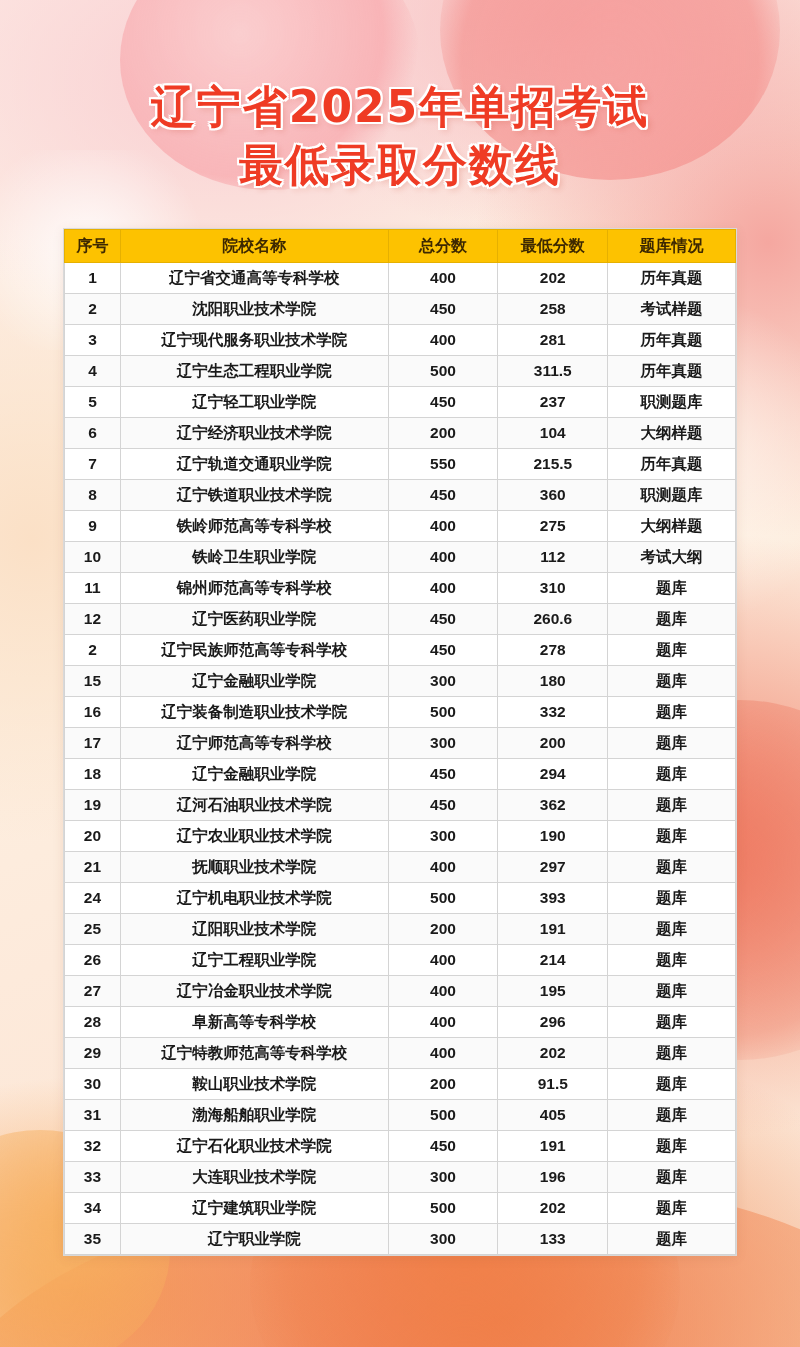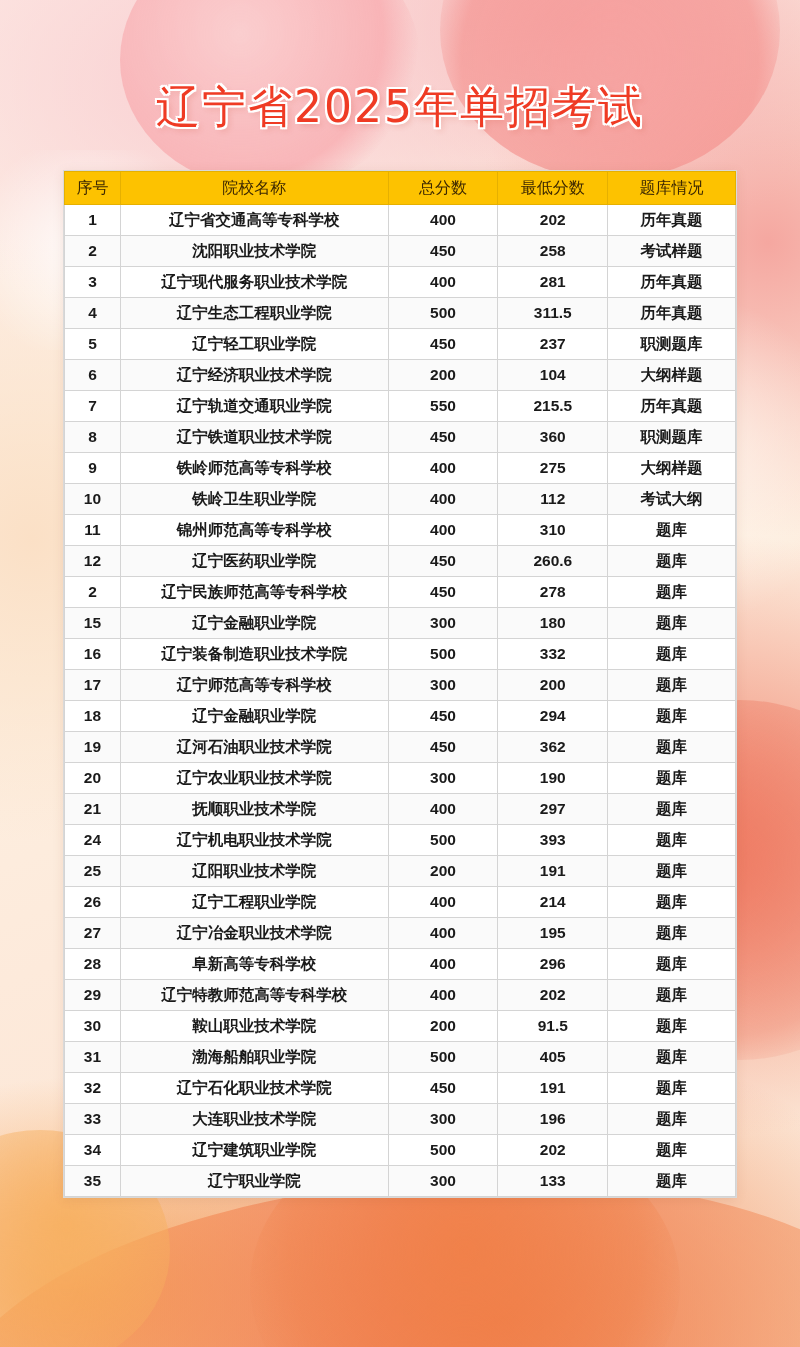--- a/index.html
+++ b/index.html
@@ -89,21 +89,21 @@
     position: relative;
     z-index: 2;
   }
 
   .title-block {
     text-align: center;
     padding: 78px 0 16px;
   }
   .title-line {
     font-family: "DejaVu Sans", "Liberation Sans", sans-serif;
-    font-weight: normal;
+    font-weight: bold;
     font-size: 44px;
     letter-spacing: 2px;
     color: #ef3b24;
     line-height: 1.32;
     text-shadow:
       2px 0 0 #fff, -2px 0 0 #fff, 0 2px 0 #fff, 0 -2px 0 #fff,
       2px 2px 0 #fff, -2px 2px 0 #fff, 2px -2px 0 #fff, -2px -2px 0 #fff,
       3px 3px 6px rgba(196,52,25,0.25);
   }
 
@@ -124,21 +124,21 @@
   table.scores td {
     border: 1px solid #d4d4d4;
     text-align: center;
     height: 30px;
     padding: 0 2px;
     white-space: nowrap;
   }
   table.scores thead th {
     background: #fdc200;
     color: #3d2800;
-    font-weight: normal;
+    font-weight: bold;
     font-size: 16px;
     height: 32px;
     border-color: #e6b000;
   }
   table.scores td {
     font-weight: bold;
   }
   .col-idx { width: 56px; }
   .col-name { width: 268px; }
   .col-total { width: 110px; }
@@ -160,20 +160,21 @@
   <div class="blob blob-c"></div>
   <div class="swoosh"></div>
   <div class="blob blob-d"></div>
   <div class="blob blob-e"></div>
 </div>
 
 <div class="page">
 
   <div class="title-block">
     <div class="title-line">辽宁省2025年单招考试</div>
+    <div class="title-line">最低录取分数线</div>
   </div>
 
   <div class="table-wrap">
     <table class="scores">
       <colgroup>
         <col class="col-idx">
         <col class="col-name">
         <col class="col-total">
         <col class="col-min">
         <col class="col-bank">

